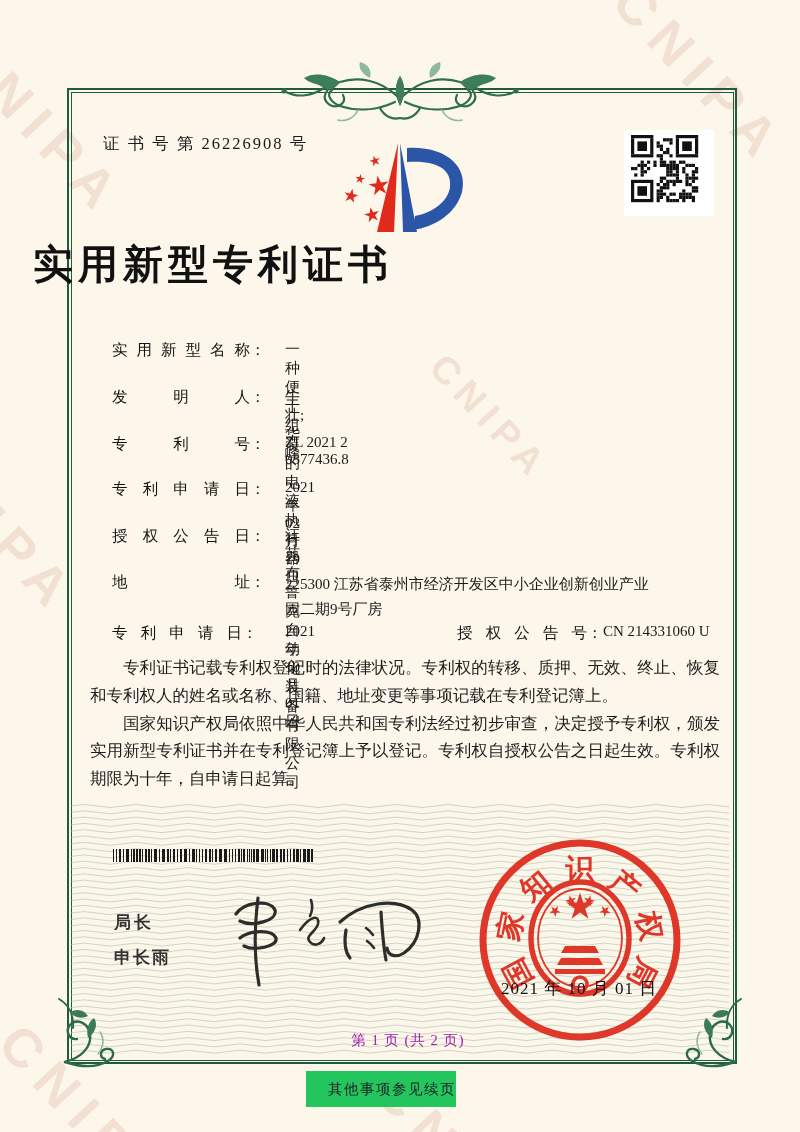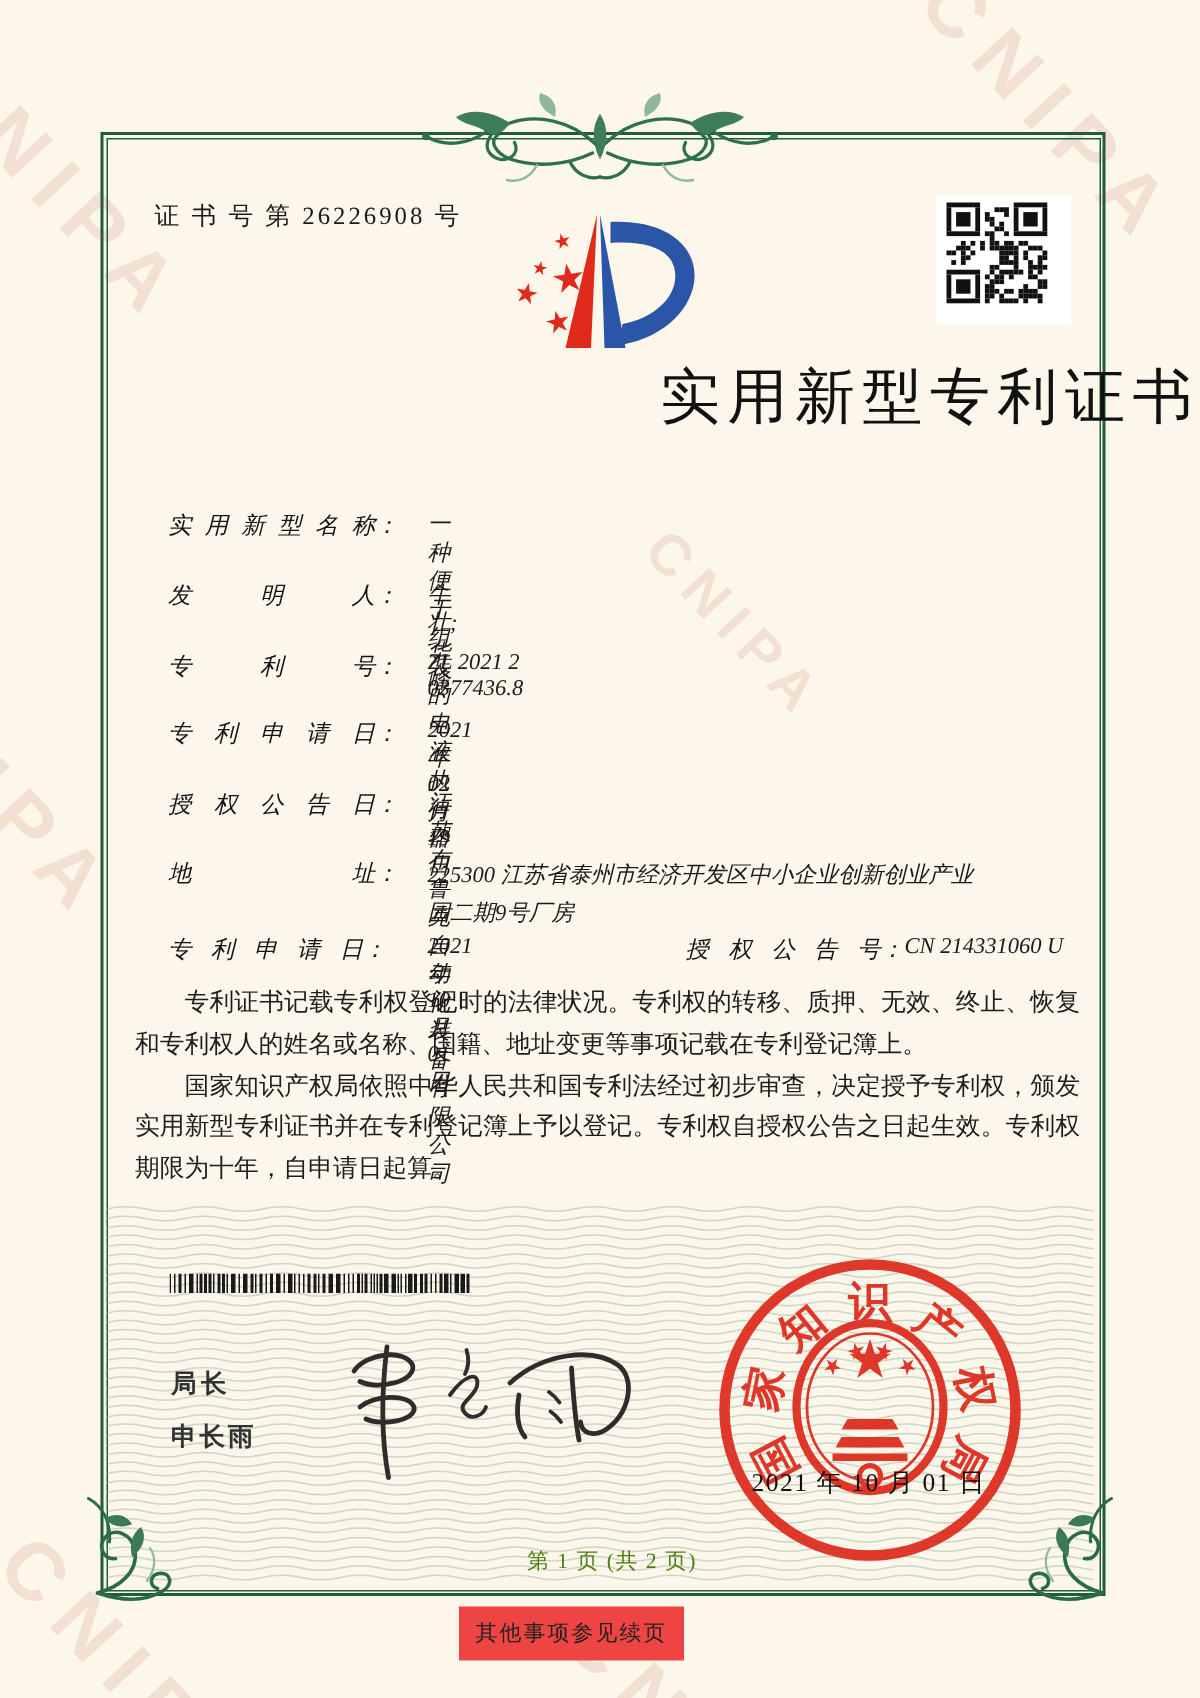--- a/index.html
+++ b/index.html
@@ -30,24 +30,24 @@
   .waves{position:absolute; left:71px; top:802px; z-index:1;}
   .ornament-top{position:absolute; left:270px; top:56px; z-index:2;}
   .corner{position:absolute; z-index:2;}
   .corner-right{left:642px; top:988px;}
   .corner-left{left:58px; top:988px;}
   
   .cert-no{position:absolute; left:103px; top:133px; font-size:16.5px;
     letter-spacing:2px; color:#1a1a1a; z-index:3;}
   .logo{position:absolute; left:330px; top:138px; z-index:3;}
   .qr{position:absolute; left:624px; top:130px; z-index:3;}
-  .title{position:absolute; left:0; right:0; top:237px; margin:0; text-align:right;
-    font-size:40px; font-weight:400; letter-spacing:5px; color:#111; z-index:3;}
-  
-  .row{position:absolute; left:112px; font-size:15.5px; z-index:3; white-space:nowrap;font-style:italic;}
+  .title{position:absolute; left:0; right:0; top:237px; margin:0; text-align:left;
+    font-size:40px; font-weight:700; letter-spacing:5px; color:#111; z-index:3;padding-left:33px;}
+  
+  .row{position:absolute; left:112px; font-size:15.5px; z-index:3; white-space:nowrap;}
   .flabel{display:inline-block; width:138px; text-align:justify; text-align-last:justify;
     color:#141414; vertical-align:top;}
   .flabel.w5{width:130px;}
   .colon{display:inline-block; vertical-align:top;}
   .fvalue{position:absolute; left:173px; top:0; font-size:15px; color:#1a1a1a;
     white-space:pre-line;}
   .row-grant .pair2{position:absolute; left:345px; top:0;}
   .row-grant .pair2 .fvalue{left:146px; white-space:nowrap;}
   .fvalue.addr{width:418px; line-height:25px; white-space:pre-line;}
   
@@ -60,23 +60,23 @@
     letter-spacing:3px; color:#333; font-family:"Liberation Sans","DejaVu Sans",sans-serif; z-index:3;}
   .sig-name{position:absolute; left:114px; top:946px; font-size:17px; font-weight:700;
     letter-spacing:2px; color:#333; font-family:"Liberation Sans","DejaVu Sans",sans-serif; z-index:3;}
   .sig-script{position:absolute; left:225px; top:888px; z-index:3;}
   .seal{position:absolute; left:475px; top:835px; z-index:4;}
   .seal-ch{font-size:29px; font-weight:700; fill:#dd2a1c;
     font-family:"Liberation Serif","DejaVu Serif",serif; text-anchor:middle; dominant-baseline:central;}
   .seal-date{position:absolute; left:501px; top:977px; width:160px; font-size:17px;
     color:#111; letter-spacing:1px; z-index:5; white-space:nowrap;}
   .page-num{position:absolute; left:16px; right:0; top:1031px; text-align:center;
-    font-size:14.5px; letter-spacing:1px; color:#4d7c0f; z-index:3;}
+    font-size:14.5px; letter-spacing:1px; color:#a21caf; z-index:3;}
   .cont-box{position:absolute; left:306px; top:1071px; width:150px; height:36px;
-    background:#ef4444; text-align:center; line-height:36px; font-size:14.5px;
+    background:#22c55e; text-align:right; line-height:36px; font-size:14.5px;
     letter-spacing:1.5px; color:#222; z-index:3;}
 </style>
 </head>
 <body>
 
 <div class="page">
 
   <div class="wm wm1">CNIPA</div>
   <div class="wm wm2">CNIPA</div>
   <div class="wm wm3">CNIPA</div>

